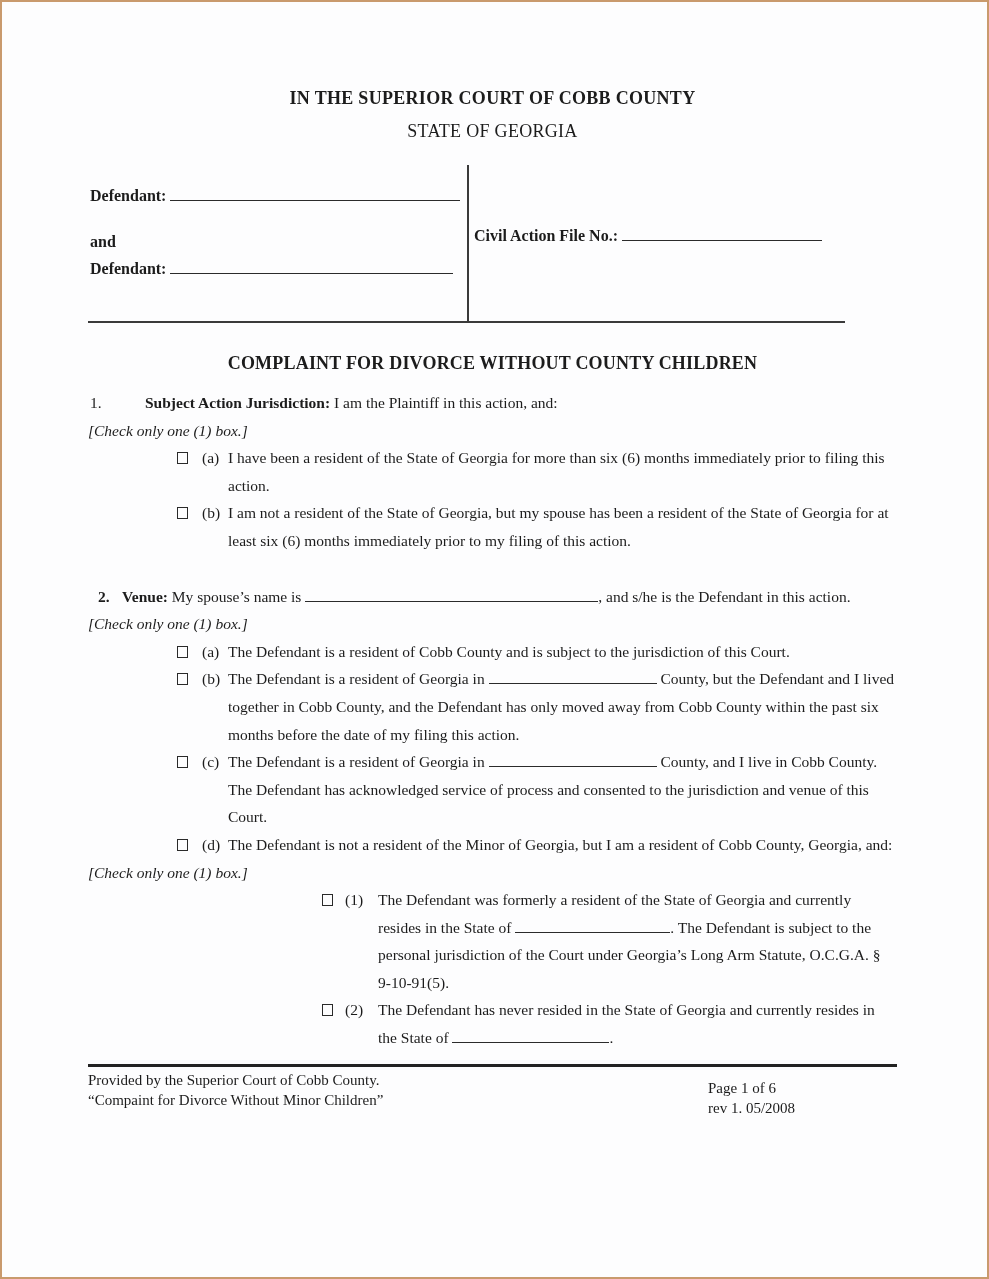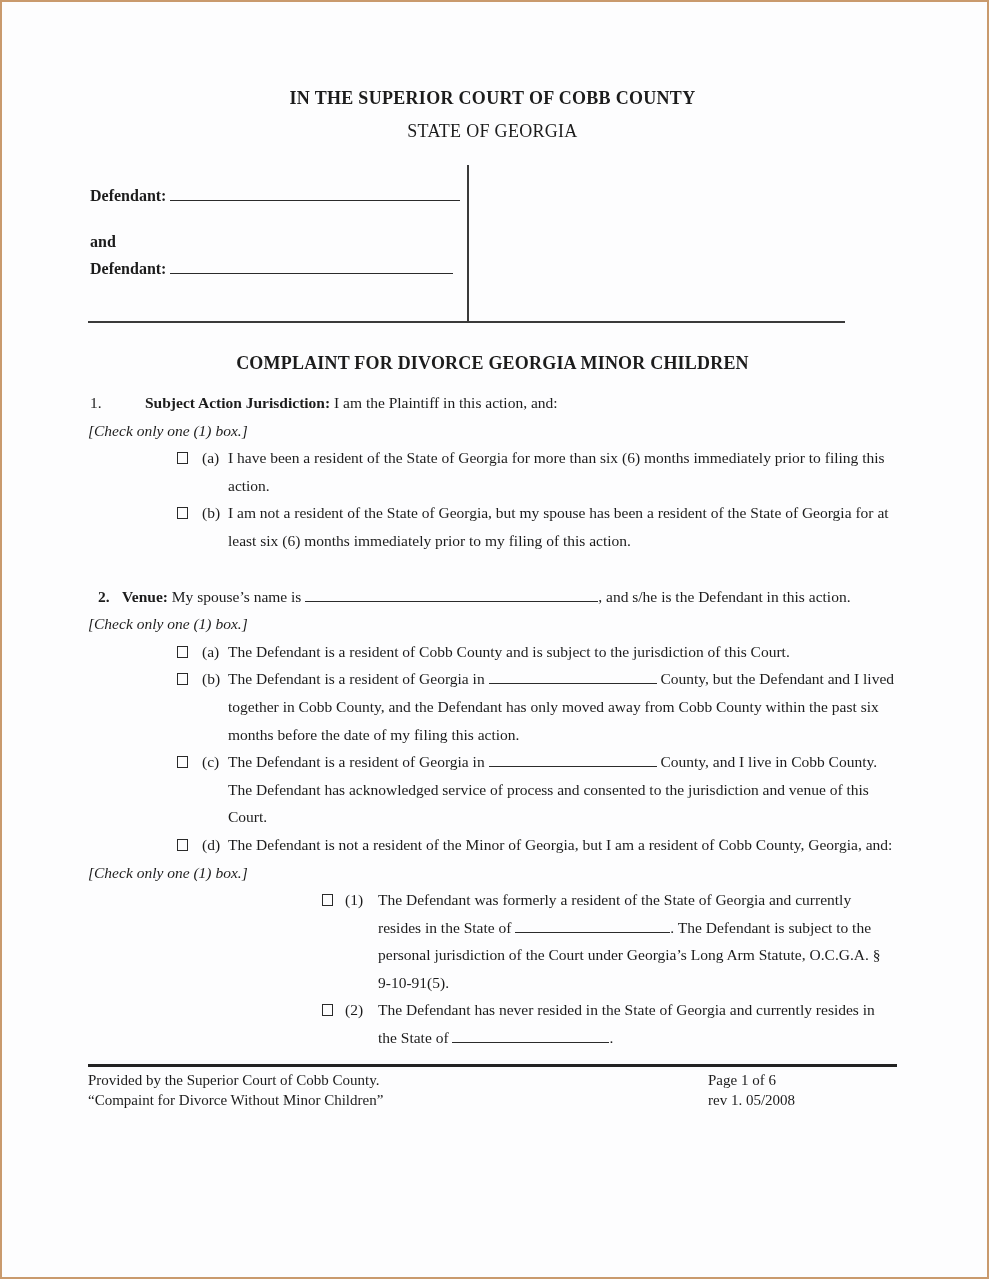--- a/index.html
+++ b/index.html
@@ -58,21 +58,21 @@
     display:inline-block; height:12px;
     border-bottom:1.5px solid #2b2b2b;
   }
   .bw290 { width:290px; } .bw283 { width:283px; } .bw200 { width:200px; }
   .bw300 { width:300px; } .bw293 { width:293px; } .bw168 { width:168px; }
   .bw155 { width:155px; } .bw157 { width:157px; }
 
   
   .footer-rule { height:3px; background:#222; width:809px; margin-top:12px; }
   .footer { position:relative; margin-top:3px; font-size:15px; line-height:20px; }
-  .f-right { position:absolute; left:620px; top:0; }
+  .f-right { position:absolute; left:620px; top:8px; }
 </style>
 </head>
 <body>
 
 <div class="page">
   <div class="content">
 
     <div class="header">
       <div class="h-line1">IN THE SUPERIOR COURT OF COBB COUNTY</div>
       <div class="h-line2">STATE OF GEORGIA</div>
@@ -82,24 +82,28 @@
       <div class="cap-divider"></div>
       <div class="cap-row cap-plaintiff">
         <span class="bold">Defendant:</span>
         <span class="blank bw290"></span>
       </div>
       <div class="cap-row cap-and bold">and</div>
       <div class="cap-row cap-defendant">
         <span class="bold">Defendant:</span>
         <span class="blank bw283"></span>
       </div>
+      <div class="cap-civil">
+        <span class="bold">Civil Action File No.:</span>
+        <span class="blank bw200"></span>
+      </div>
     </div>
     <div class="caption-rule"></div>
 
-    <div class="doc-title">COMPLAINT FOR DIVORCE GEORGIA MINOR CHILDREN</div>
+    <div class="doc-title">COMPLAINT FOR DIVORCE WITHOUT COUNTY CHILDREN</div>
 
     <div class="body">
 
 
       <div class="section sec1">
         <span class="num">1.</span>
         <span class="bold">Subject Action Jurisdiction:</span>
         <span>I am the Plaintiff in this action, and:</span>
       </div>
 

